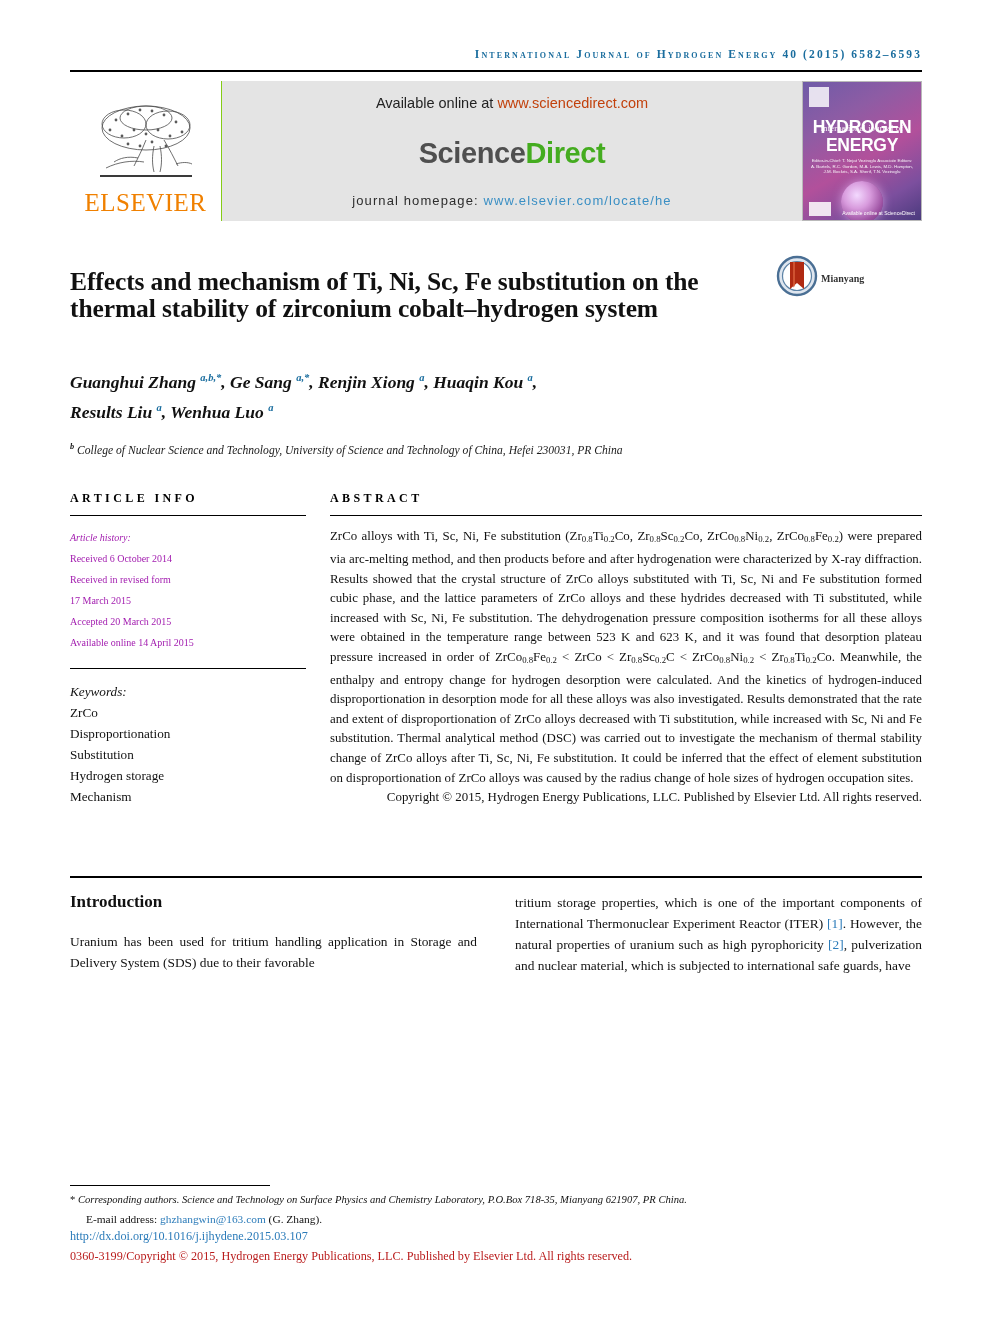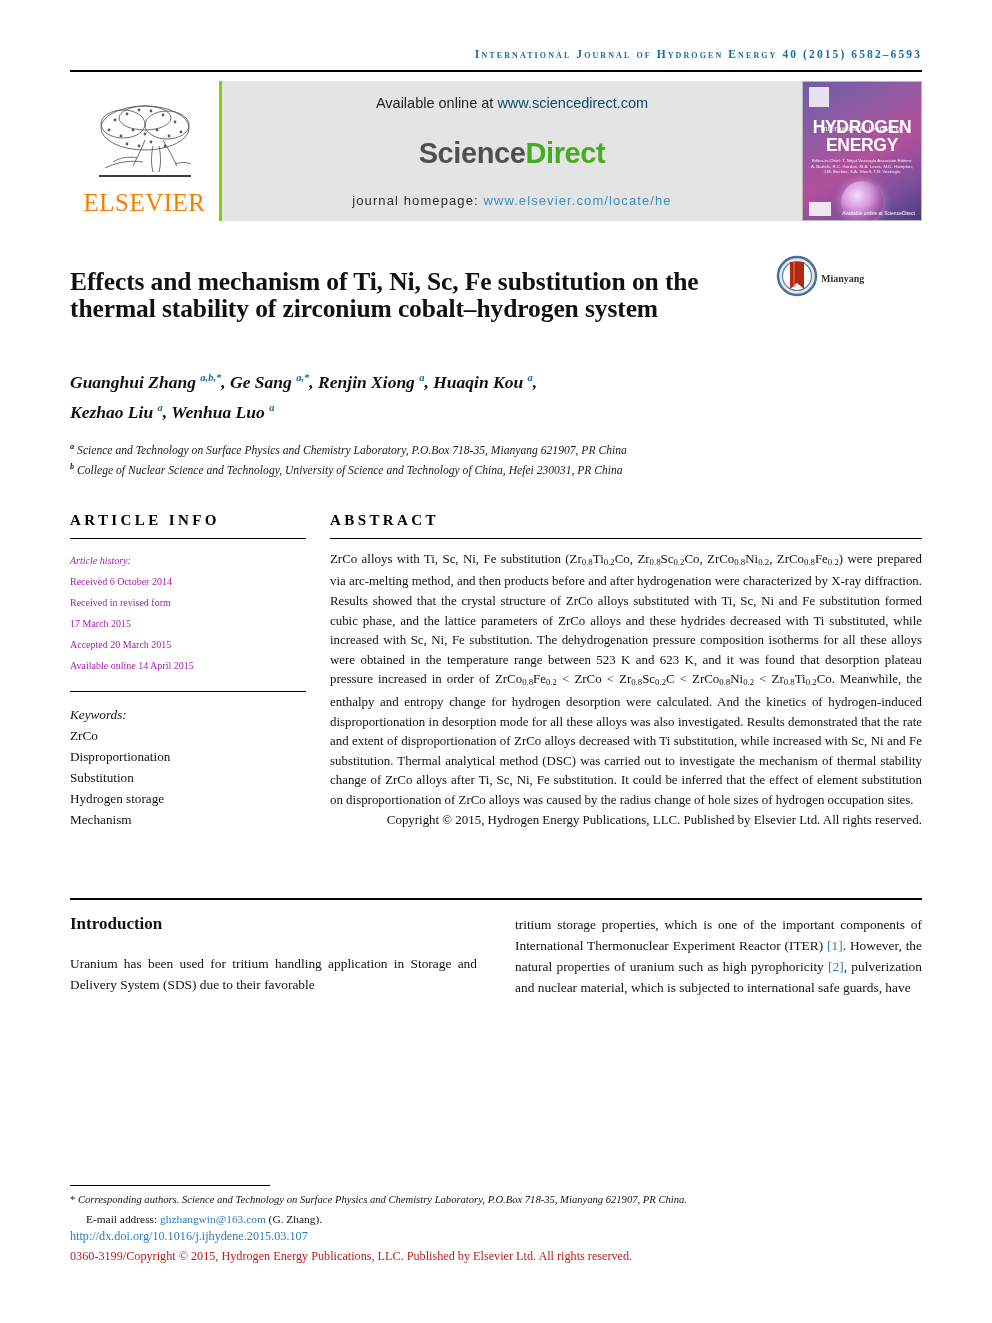--- a/index.html
+++ b/index.html
@@ -40,21 +40,21 @@
     margin-top: 9px;
   }
   .elsevier-logo {
     width: 152px;
     flex: 0 0 152px;
     display: flex;
     flex-direction: column;
     align-items: center;
     justify-content: flex-end;
     padding-bottom: 6px;
-    border-right: 3px solid #84cc16;
+    border-right: 1px solid #84cc16;
   }
   .tree-svg { display:block; }
   .elsevier-word {
     font-family: "Liberation Serif", serif;
     font-size: 25px;
     letter-spacing: 0.5px;
     color: #f08000;
     margin-top: 2px;
     line-height: 1;
   }
@@ -65,21 +65,21 @@
     flex-direction: column;
     align-items: center;
     justify-content: space-between;
     padding: 14px 0 13px 0;
   }
   .avail-line {
     font-family: "Liberation Sans", sans-serif;
     font-size: 14.5px;
     color: #232323;
   }
-  .avail-line .url { color: #0c4a6e; }
+  .avail-line .url { color: #c2410c; }
   .sd-logo {
     font-family: "Liberation Sans", sans-serif;
     font-size: 29px;
     font-weight: bold;
     letter-spacing: -0.4px;
     margin-top: 2px;
   }
   .sd-logo .sci { color: #4f4f4f; }
   .sd-logo .direct { color: #44ac1f; }
   .homepage-line {
@@ -211,21 +211,21 @@
     display: flex;
     margin-top: 32px;
   }
   .col-info { width: 236px; flex: 0 0 236px; }
   .col-gap  { width: 24px; flex: 0 0 24px; }
   .col-abs  { flex: 1 1 auto; }
 
   .sec-head {
     font-family: "Liberation Serif", serif;
     font-weight: bold;
-    font-size: 15px;
+    font-size: 12px;
     letter-spacing: 3.4px;
     color: #000;
   }
   .sec-rule {
     border-bottom: 1.6px solid #000;
     margin-top: 9px;
     margin-bottom: 11px;
   }
   .history {
     font-family: Liberation Serif, serif;
@@ -425,28 +425,25 @@
       </span>
       <span class="crossmark-label">Mianyang</span>
     </div>
   </div>
 
   <div class="authors">
     <span>Guanghui Zhang</span> <sup>a,b,*</sup>,
     <span>Ge Sang</span> <sup>a,*</sup>,
     <span>Renjin Xiong</span> <sup>a</sup>,
     <span>Huaqin Kou</span> <sup>a</sup>,<br>
-    <span>Kezhao Liu</span> <sup>a</sup>,
+    <span>Results Liu</span> <sup>a</sup>,
     <span>Wenhua Luo</span> <sup>a</sup>
   </div>
 
   <div class="affiliations">
-    <div>
-      <sup>a</sup> <span>Science and Technology on Surface Physics and Chemistry Laboratory, P.O.Box 718-35, Mianyang 621907, PR China</span>
-    </div>
     <div>
       <sup>b</sup> <span>College of Nuclear Science and Technology, University of Science and Technology of China, Hefei 230031, PR China</span>
     </div>
   </div>
 
   <div class="info-abstract">
 
     <div class="col-info">
       <div class="sec-head">ARTICLE INFO</div>
       <div class="sec-rule"></div>

